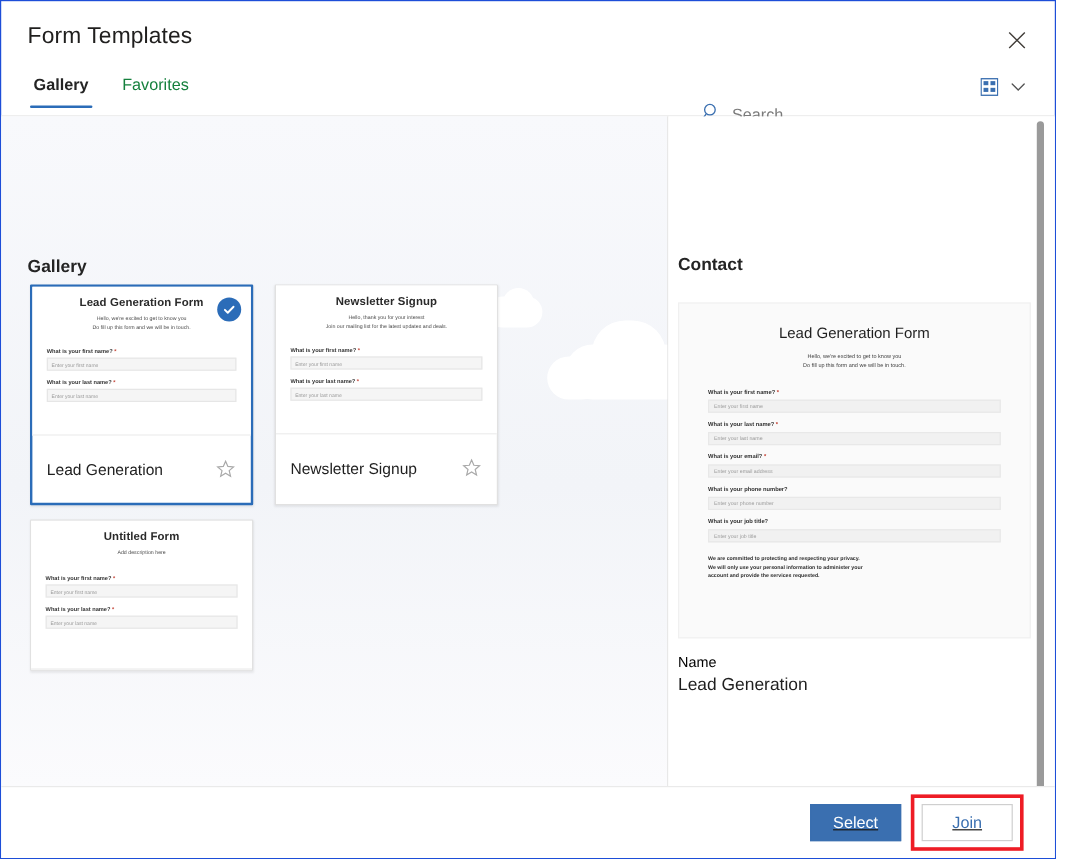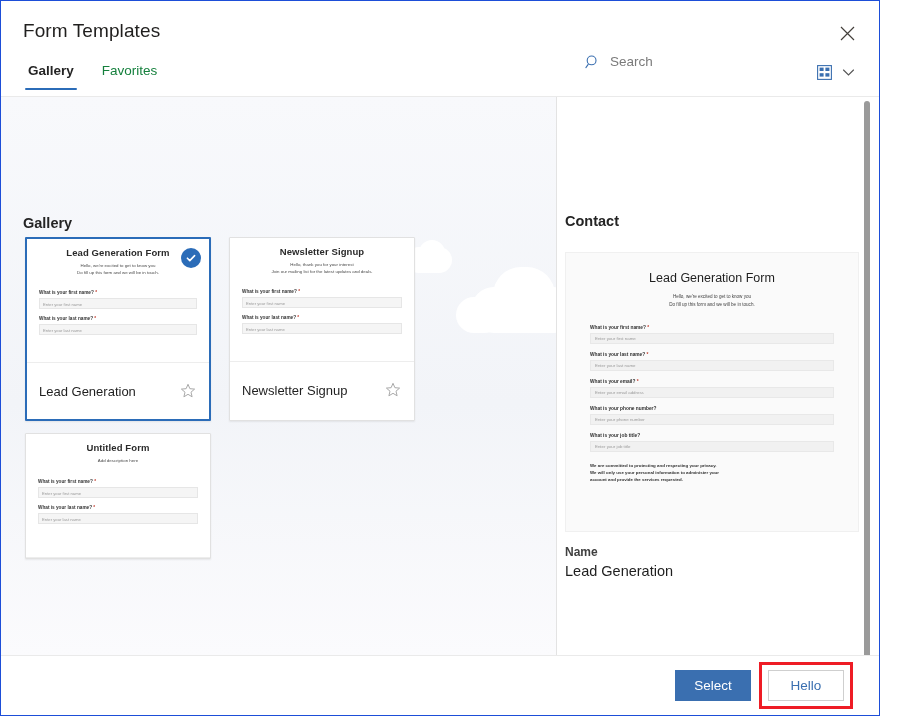--- a/index.html
+++ b/index.html
@@ -72,23 +72,23 @@
     content: "";
     position: absolute;
     left: 0; right: 0; bottom: 0;
     height: 2.5px;
     background: #2b6cb8;
     border-radius: 2px;
   }
 
   .search-wrap {
     position: absolute;
-    left: 584px; top: 53px;
-    display: flex;
-    align-items: flex-start;
+    left: 584px; top: 84px;
+    display: flex;
+    align-items: center;
     gap: 9px;
     cursor: text;
   }
   .search-icon { display: block; color: #3a6fb0; }
   .search-placeholder {
     font-size: 13.5px;
     color: #7a7a7a;
   }
 
   .view-controls {
@@ -299,23 +299,22 @@
     margin-top: 10px;
   }
 
   .meta {
     position: absolute;
     left: 8px; top: 448px;
     right: 42px;
   }
   .meta-label {
     font-size: 12px;
-    color: #404040;
+    color: #000000;
     margin-bottom: 4px;
-    font-weight: bold;
   }
   .meta-value {
     font-size: 14.5px;
     color: #1f1f1f;
     margin-bottom: 17px;
   }
 
   .scrollbar-track {
     position: absolute;
     right: 6px; top: 0; bottom: 0;
@@ -337,20 +336,21 @@
     height: 60px;
     border-top: 1px solid #eaeaea;
     box-sizing: border-box;
     display: flex;
     align-items: center;
     justify-content: flex-end;
     padding-right: 26px;
     gap: 0px;
     background: #fff;
     position: relative;
+    text-decoration: underline;
   }
   .btn {
     min-width: 76px;
     height: 31px;
     font-size: 13.5px;
     display: inline-flex;
     align-items: center;
     justify-content: center;
     cursor: pointer;
     box-sizing: border-box;
@@ -595,17 +595,17 @@
       <div class="scrollbar-track">
         <div class="scrollbar-thumb"></div>
       </div>
     </div>
 
   </div>
 
   <div class="footer">
     <div class="btn btn-primary">Select</div>
     <div class="skip-wrap">
-      <div class="btn btn-secondary">Hello</div>
+      <div class="btn btn-secondary">Join</div>
     </div>
   </div>
 
 </div>
 
 </body></html>

